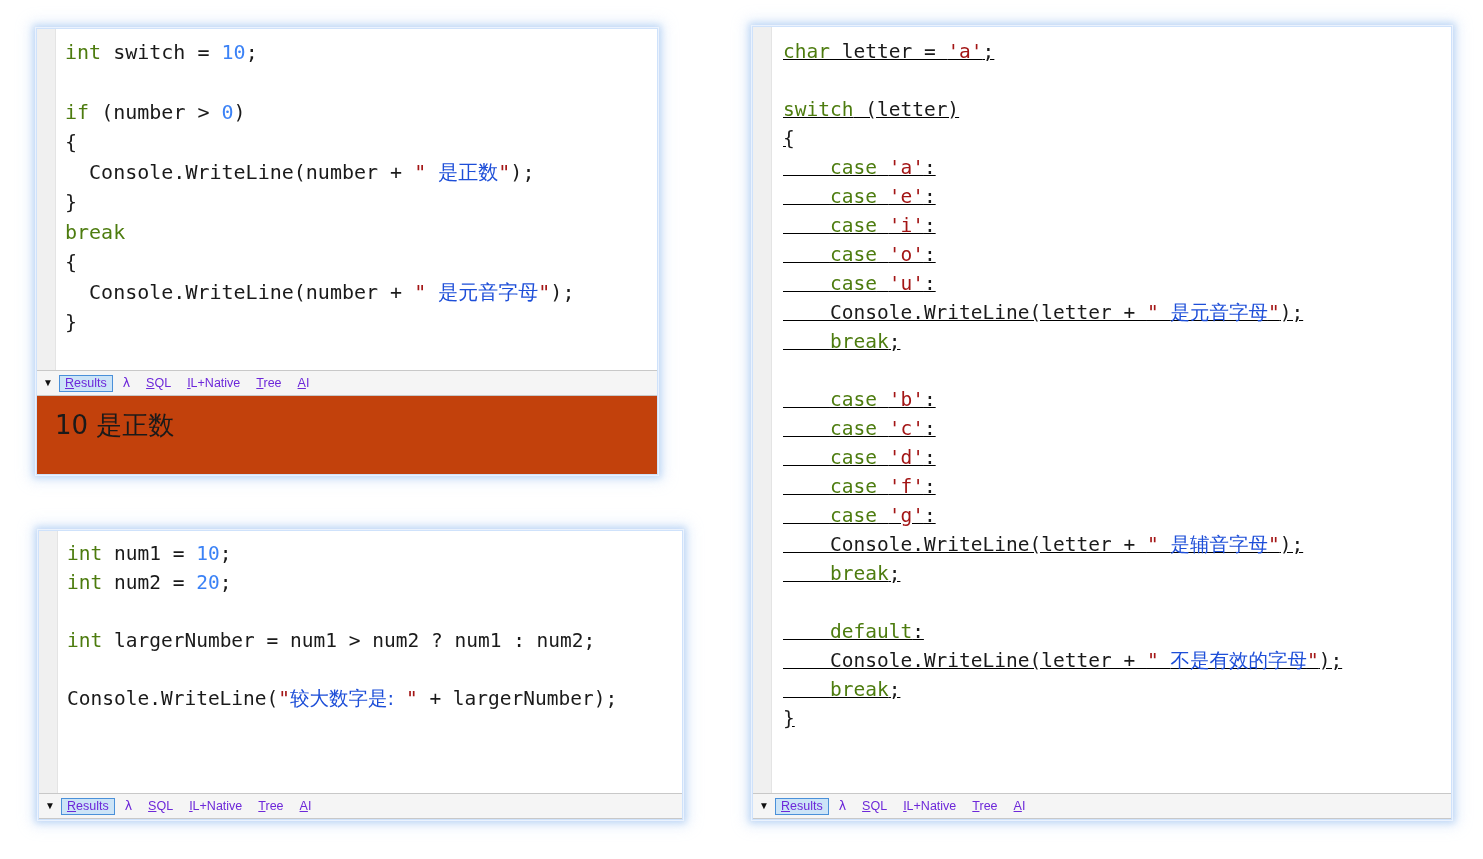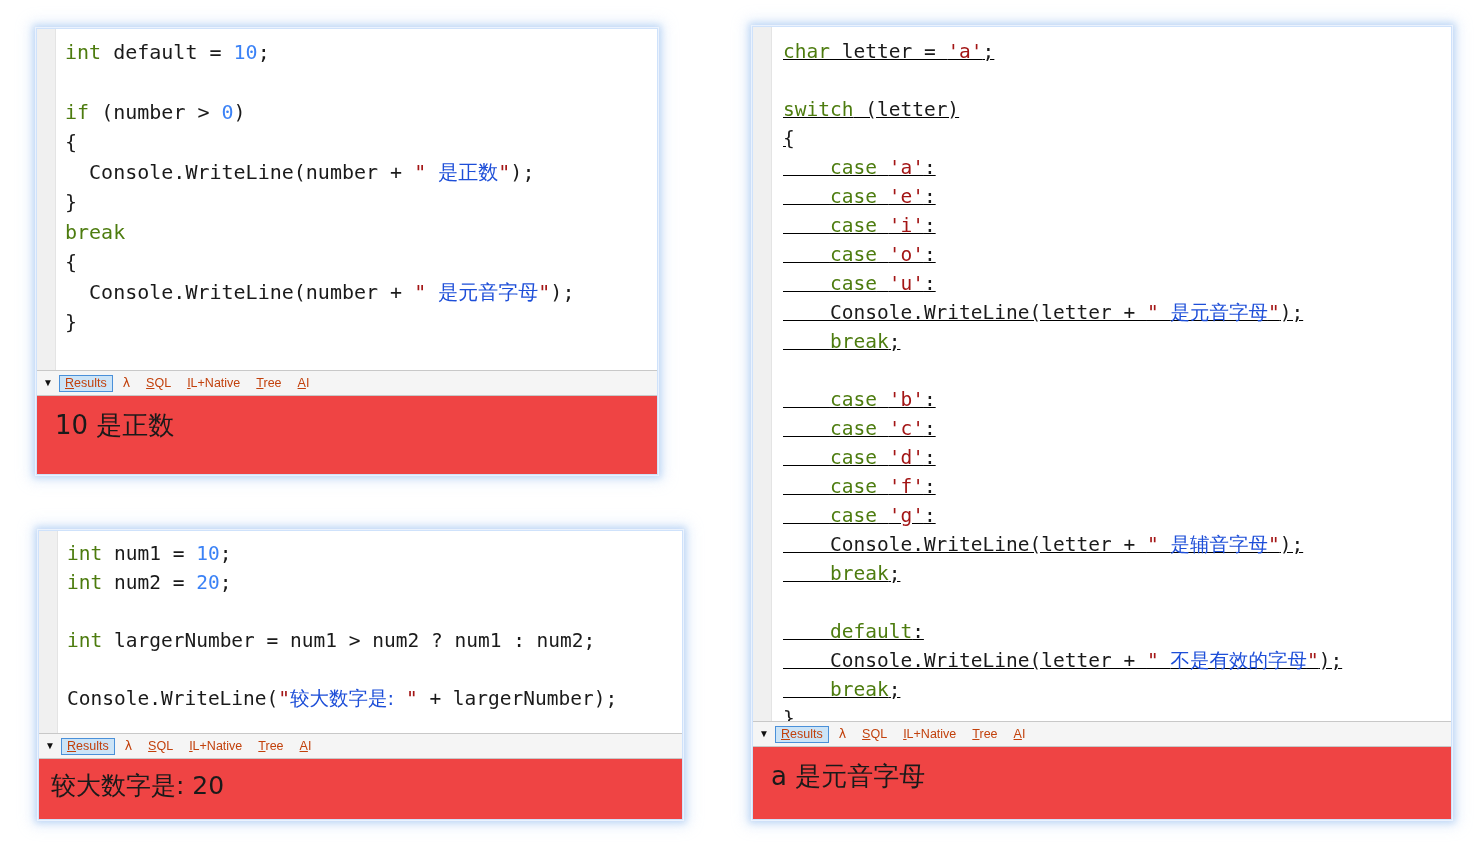--- a/index.html
+++ b/index.html
@@ -91,35 +91,35 @@
     font-size: 10px;
     line-height: 1;
     color: #101010;
     flex: 0 0 auto;
   }
   .tab {
     padding: 1px 6px 2px 6px;
     margin: 0 2px;
     white-space: nowrap;
     flex: 0 0 auto;
-    color: #c2410c;
+    color: #6d28d9;
     text-align: right;
   }
   .tab.active {
     background: #cce4f7;
     border: 1px solid #4a90d9;
     padding: 0px 5px 1px 5px;
   }
   .tab u { text-decoration: underline; }
   .tab.lambda { font-family: "DejaVu Sans", sans-serif; }
 
   
   .output {
     flex: 0 0 auto;
-    background: #ef4444;
+    background: #c2410c;
     padding: 12px 0 0 18px;
     font-family: "DejaVu Sans", "Liberation Sans", sans-serif;
     font-size: 26px;
     color: #1a1a1a;
     white-space: pre;
   }
   .output-sm { font-size: 25px; padding-top: 10px; padding-left: 12px; }
 
   
   #panel-if      { left: 36px;  top: 28px;  width: 622px; height: 447px; }
@@ -134,21 +134,21 @@
   #panel-switch .code-area { height: 700px; text-decoration: underline; }
   #panel-switch .output    { height: 60px; }
   #panel-switch .code { padding-left: 30px; padding-top: 10px; }
 </style>
 </head>
 <body>
 
 <div class="panel" id="panel-if">
   <div class="code-area">
     <div class="gutter"></div>
-    <pre class="code"><span class="kw">int</span><span class="pl"> default = </span><span class="num">10</span><span class="pl">;</span>
+    <pre class="code"><span class="kw">int</span><span class="pl"> switch = </span><span class="num">10</span><span class="pl">;</span>
 
 <span class="kw">if</span><span class="pl"> (number &gt; </span><span class="num">0</span><span class="pl">)</span>
 <span class="pl">{</span>
 <span class="pl">  Console.WriteLine(number + </span><span class="str">" </span><span class="cjk">是正数</span><span class="str">"</span><span class="pl">);</span>
 <span class="pl">}</span>
 <span class="kw">break</span>
 <span class="pl">{</span>
 <span class="pl">  Console.WriteLine(number + </span><span class="str">" </span><span class="cjk">是元音字母</span><span class="str">"</span><span class="pl">);</span>
 <span class="pl">}</span></pre>
   </div>
@@ -180,21 +180,20 @@
     <span class="caret">▼</span>
     <span class="tabs-host" style="display:flex;align-items:center;">
         <span class="tab active"><u>R</u>esults</span>
         <span class="tab lambda">λ</span>
         <span class="tab"><u>S</u>QL</span>
         <span class="tab"><u>I</u>L+Native</span>
         <span class="tab"><u>T</u>ree</span>
         <span class="tab"><u>A</u>I</span>
       </span>
   </div>
-  <div class="output output-sm">较大数字是: 20</div>
 </div>
 
 <div class="panel" id="panel-switch">
   <div class="code-area">
     <div class="gutter"></div>
     <pre class="code code-sm"><span class="kw">char</span><span class="pl"> letter = </span><span class="str">'a'</span><span class="pl">;</span>
 
 <span class="kw">switch</span><span class="pl"> (letter)</span>
 <span class="pl">{</span>
 <span class="pl">    </span><span class="kw">case</span><span class="pl"> </span><span class="str">'a'</span><span class="pl">:</span>
@@ -222,14 +221,13 @@
     <span class="caret">▼</span>
     <span class="tabs-host" style="display:flex;align-items:center;">
         <span class="tab active"><u>R</u>esults</span>
         <span class="tab lambda">λ</span>
         <span class="tab"><u>S</u>QL</span>
         <span class="tab"><u>I</u>L+Native</span>
         <span class="tab"><u>T</u>ree</span>
         <span class="tab"><u>A</u>I</span>
       </span>
   </div>
-  <div class="output">a 是元音字母</div>
 </div>
 
 </body></html>

